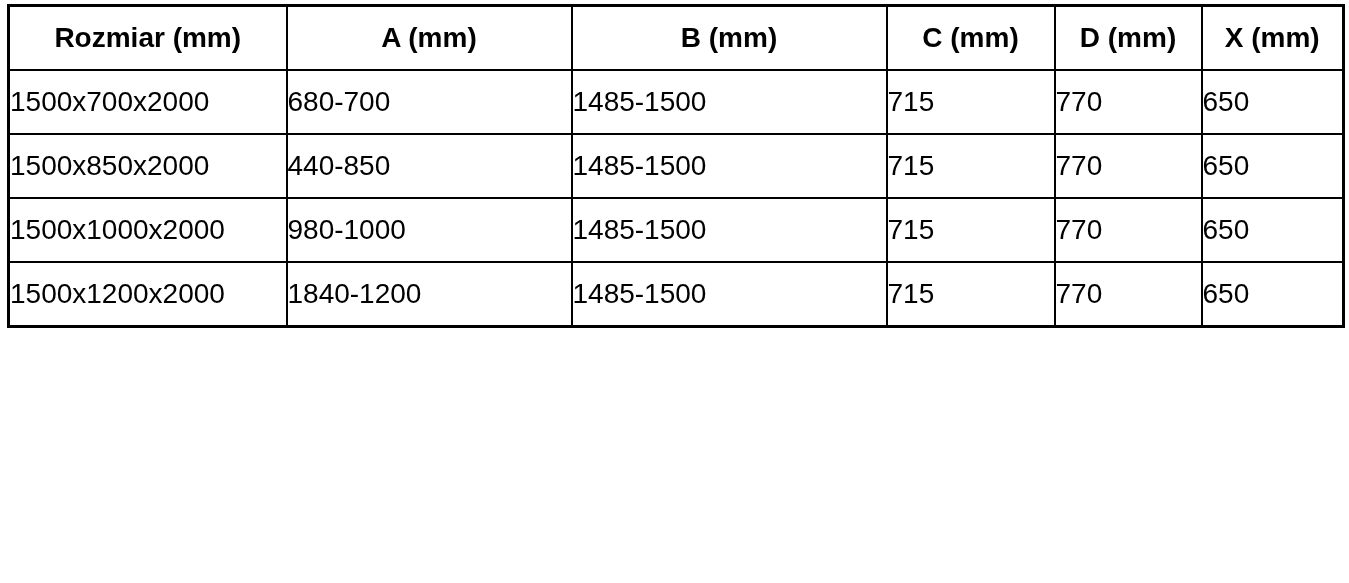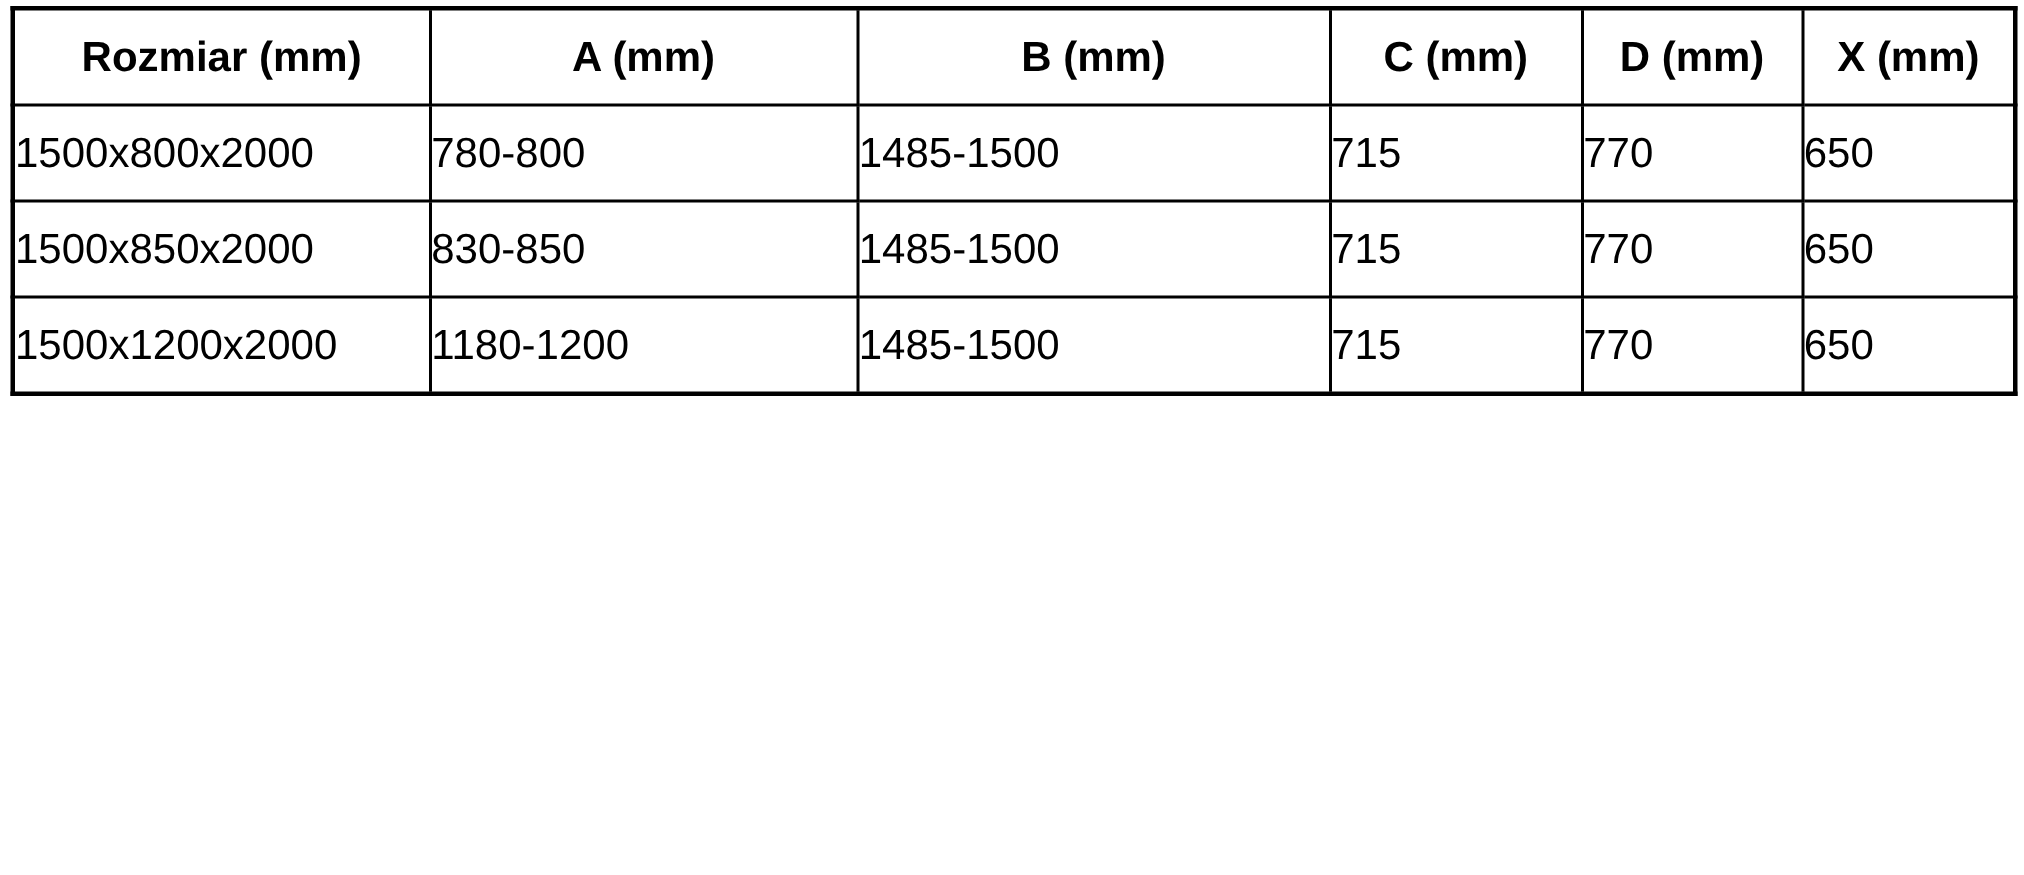--- a/index.html
+++ b/index.html
@@ -56,37 +56,45 @@
       <th>Rozmiar (mm)</th>
       <th>A (mm)</th>
       <th>B (mm)</th>
       <th>C (mm)</th>
       <th>D (mm)</th>
       <th>X (mm)</th>
     </tr>
   </thead>
   <tbody>
     <tr>
-      <td>1500x800x2000</td>
-      <td>780-800</td>
+      <td>1500x700x2000</td>
+      <td>680-700</td>
       <td>1485-1500</td>
       <td>715</td>
       <td>770</td>
       <td>650</td>
     </tr>
     <tr>
       <td>1500x850x2000</td>
-      <td>830-850</td>
+      <td>440-850</td>
+      <td>1485-1500</td>
+      <td>715</td>
+      <td>770</td>
+      <td>650</td>
+    </tr>
+    <tr>
+      <td>1500x1000x2000</td>
+      <td>980-1000</td>
       <td>1485-1500</td>
       <td>715</td>
       <td>770</td>
       <td>650</td>
     </tr>
     <tr>
       <td>1500x1200x2000</td>
-      <td>1180-1200</td>
+      <td>1840-1200</td>
       <td>1485-1500</td>
       <td>715</td>
       <td>770</td>
       <td>650</td>
     </tr>
   </tbody>
 </table>
 
 </body></html>

